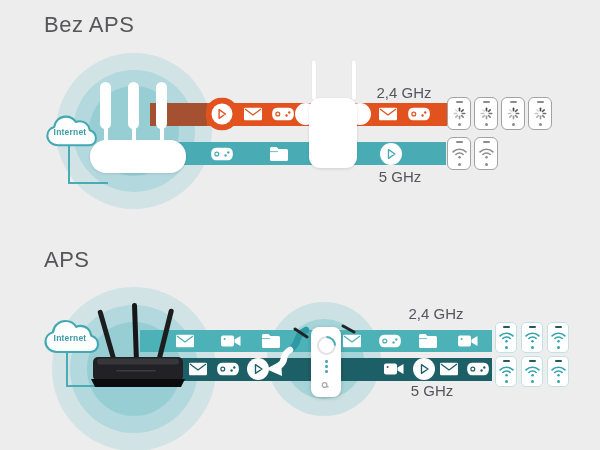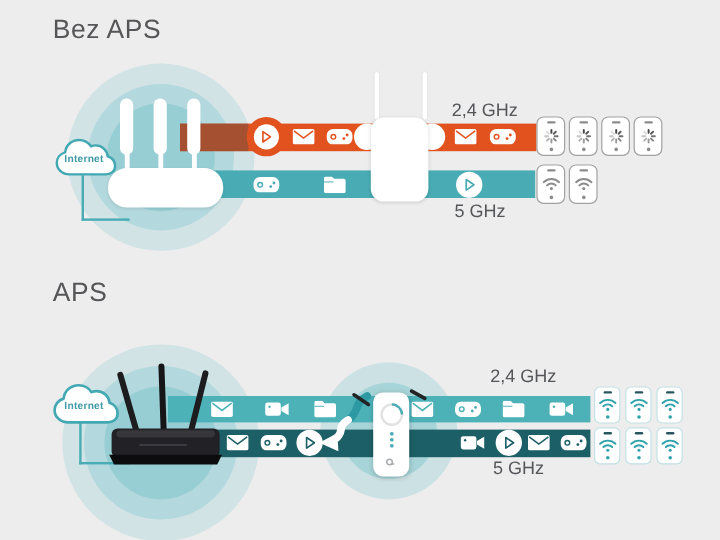--- a/index.html
+++ b/index.html
@@ -252,21 +252,21 @@
           <svg width="15" height="12" viewBox="0 0 14 11">
             <path d="M1 4.4 A8.6 8.6 0 0 1 13 4.4" fill="none" stroke="currentColor" stroke-width="1.5" stroke-linecap="round"></path>
             <path d="M3.6 6.9 A4.8 4.8 0 0 1 10.4 6.9" fill="none" stroke="currentColor" stroke-width="1.5" stroke-linecap="round"></path>
             <circle cx="7" cy="9.4" r="1.2" fill="currentColor"></circle>
           </svg>
         </span>
         <span class="dot"></span>
       </div>
     </div>
 
-  <div class="title" style="top:231px">APS</div>
+  <div class="title" style="top:247px">APS</div>
 
   <div class="ripple" style="left:52px;top:287px;width:164px;height:164px;background:rgba(109,193,201,.22)"></div>
   <div class="ripple" style="left:70px;top:305px;width:128px;height:128px;background:rgba(109,193,201,.30)"></div>
   <div class="ripple" style="left:87px;top:322px;width:94px;height:94px;background:rgba(109,193,201,.40)"></div>
 
   <div class="ripple" style="left:267px;top:302px;width:114px;height:114px;background:rgba(109,193,201,.25)"></div>
   <div class="ripple" style="left:284px;top:319px;width:80px;height:80px;background:rgba(109,193,201,.38)"></div>
 
   <div class="connector" style="left:66px;top:350px;width:2px;height:37px"></div>
   <div class="connector" style="left:66px;top:385px;width:42px;height:2px"></div>

